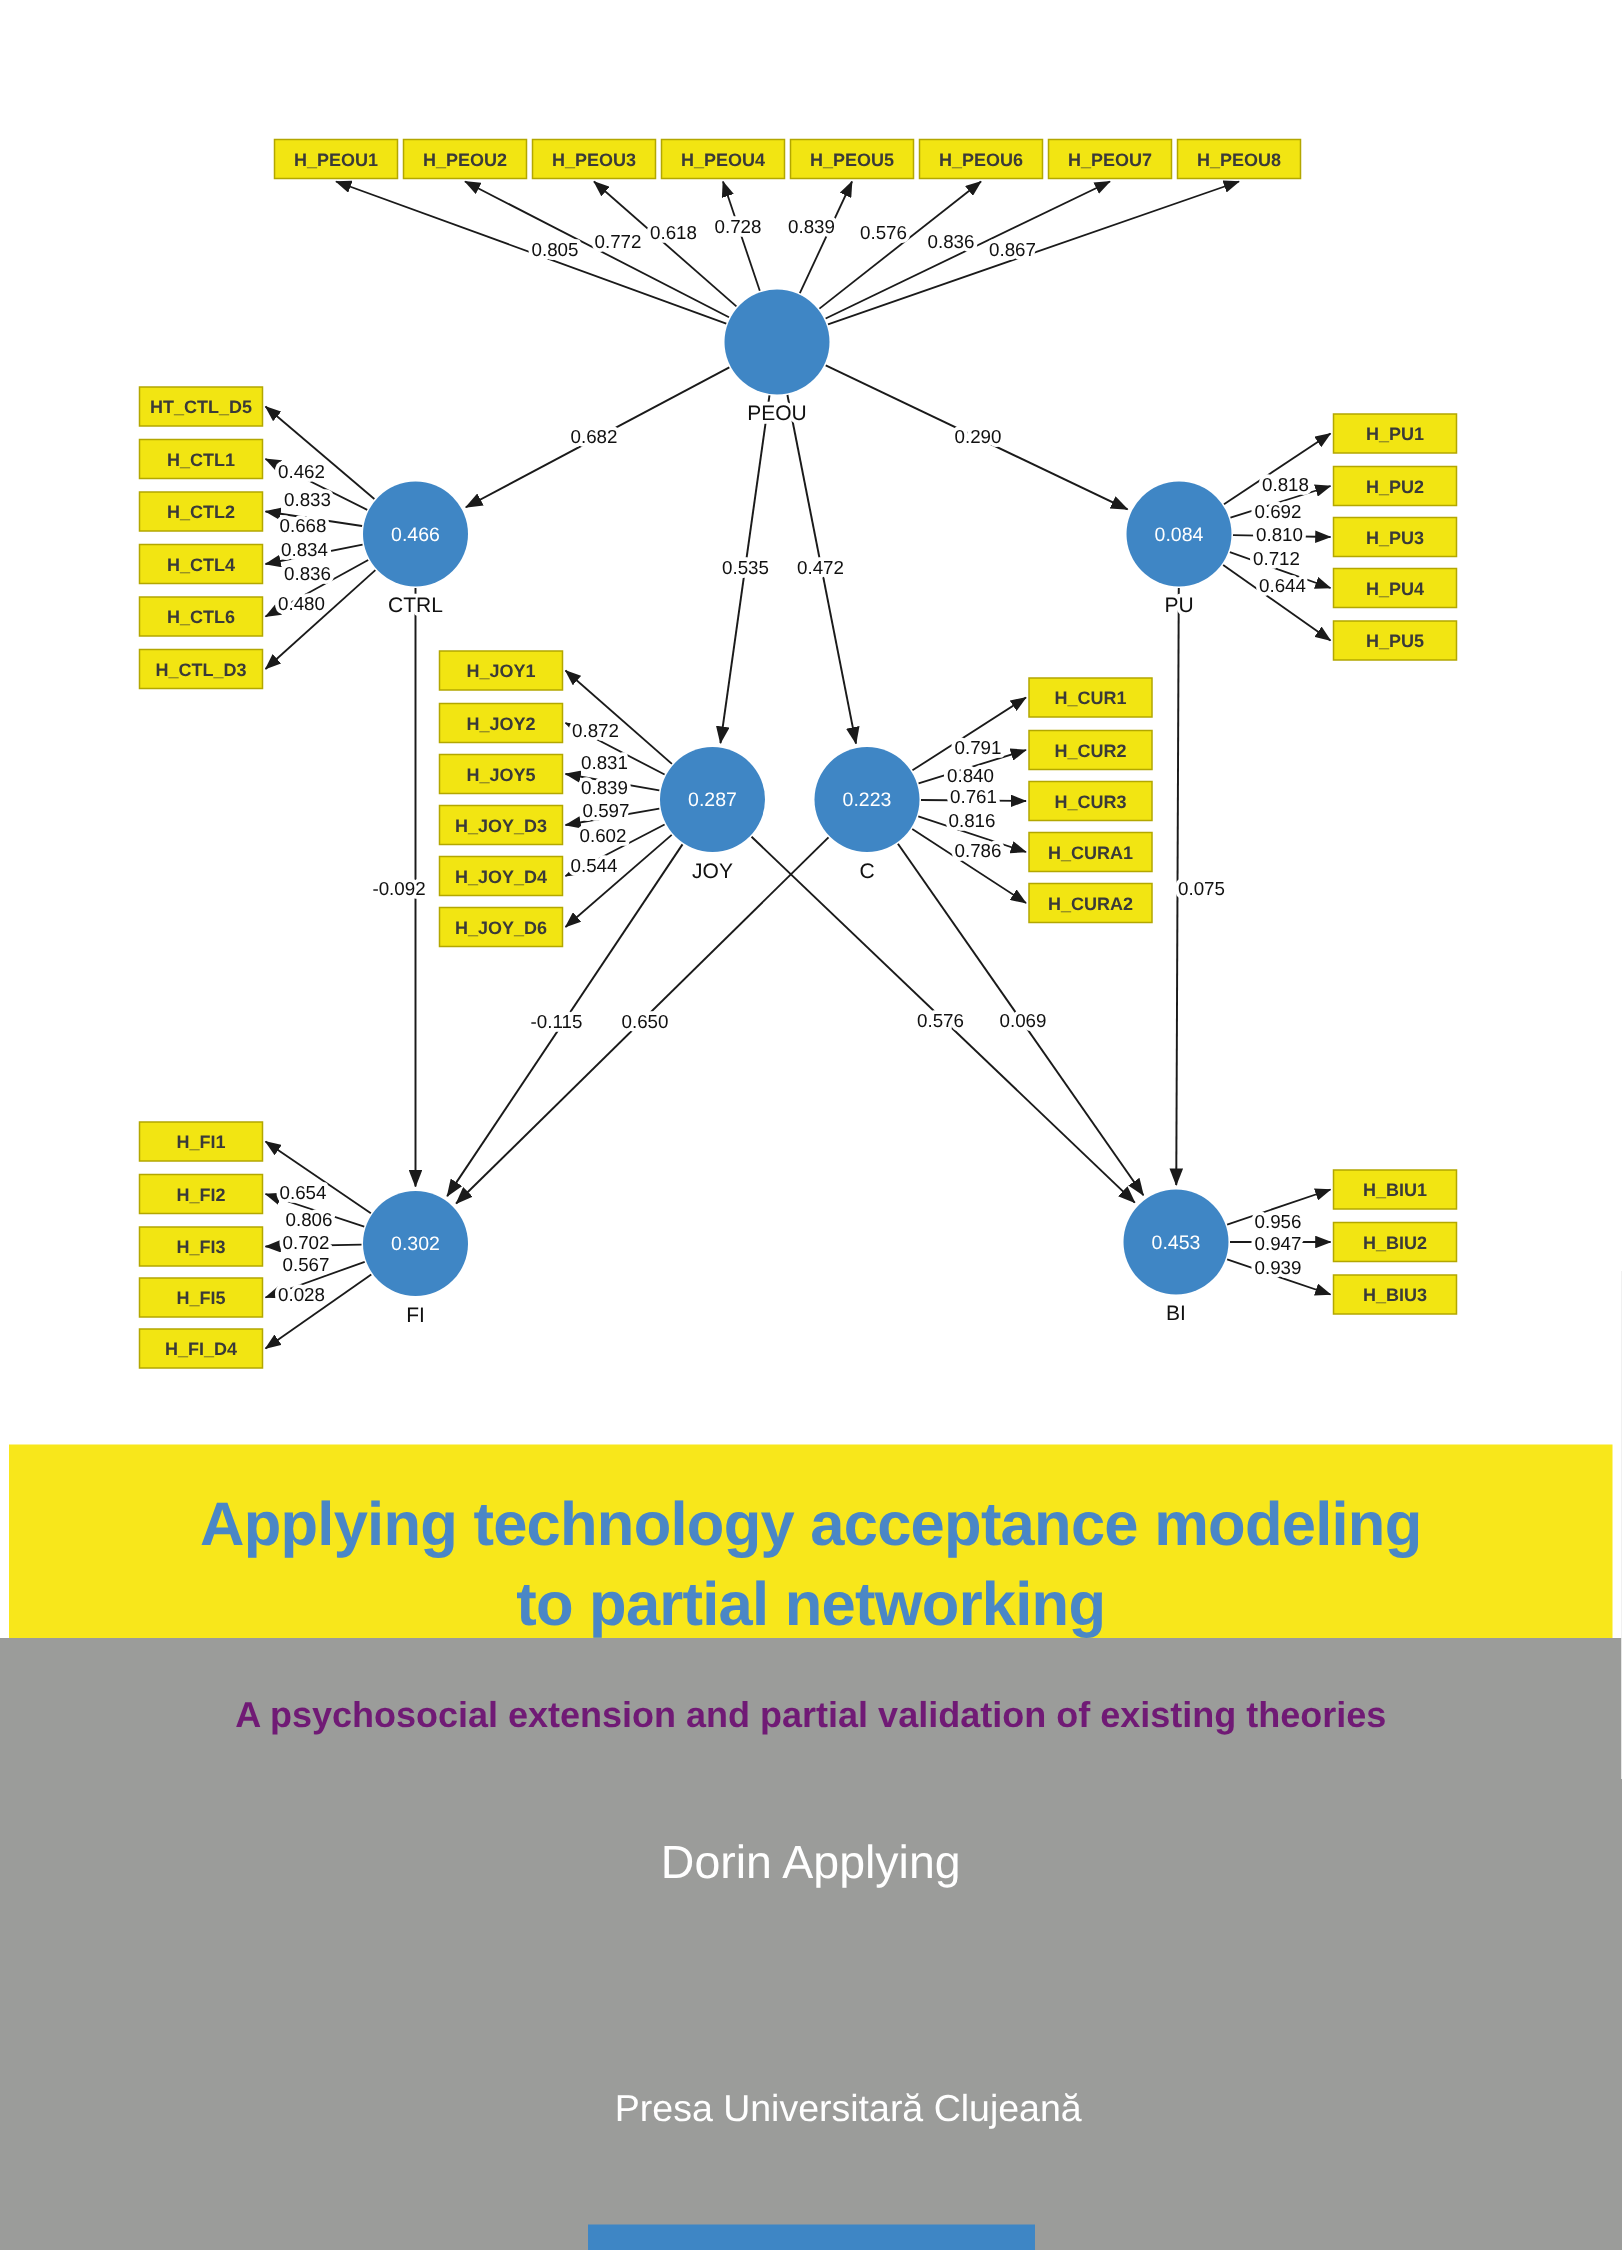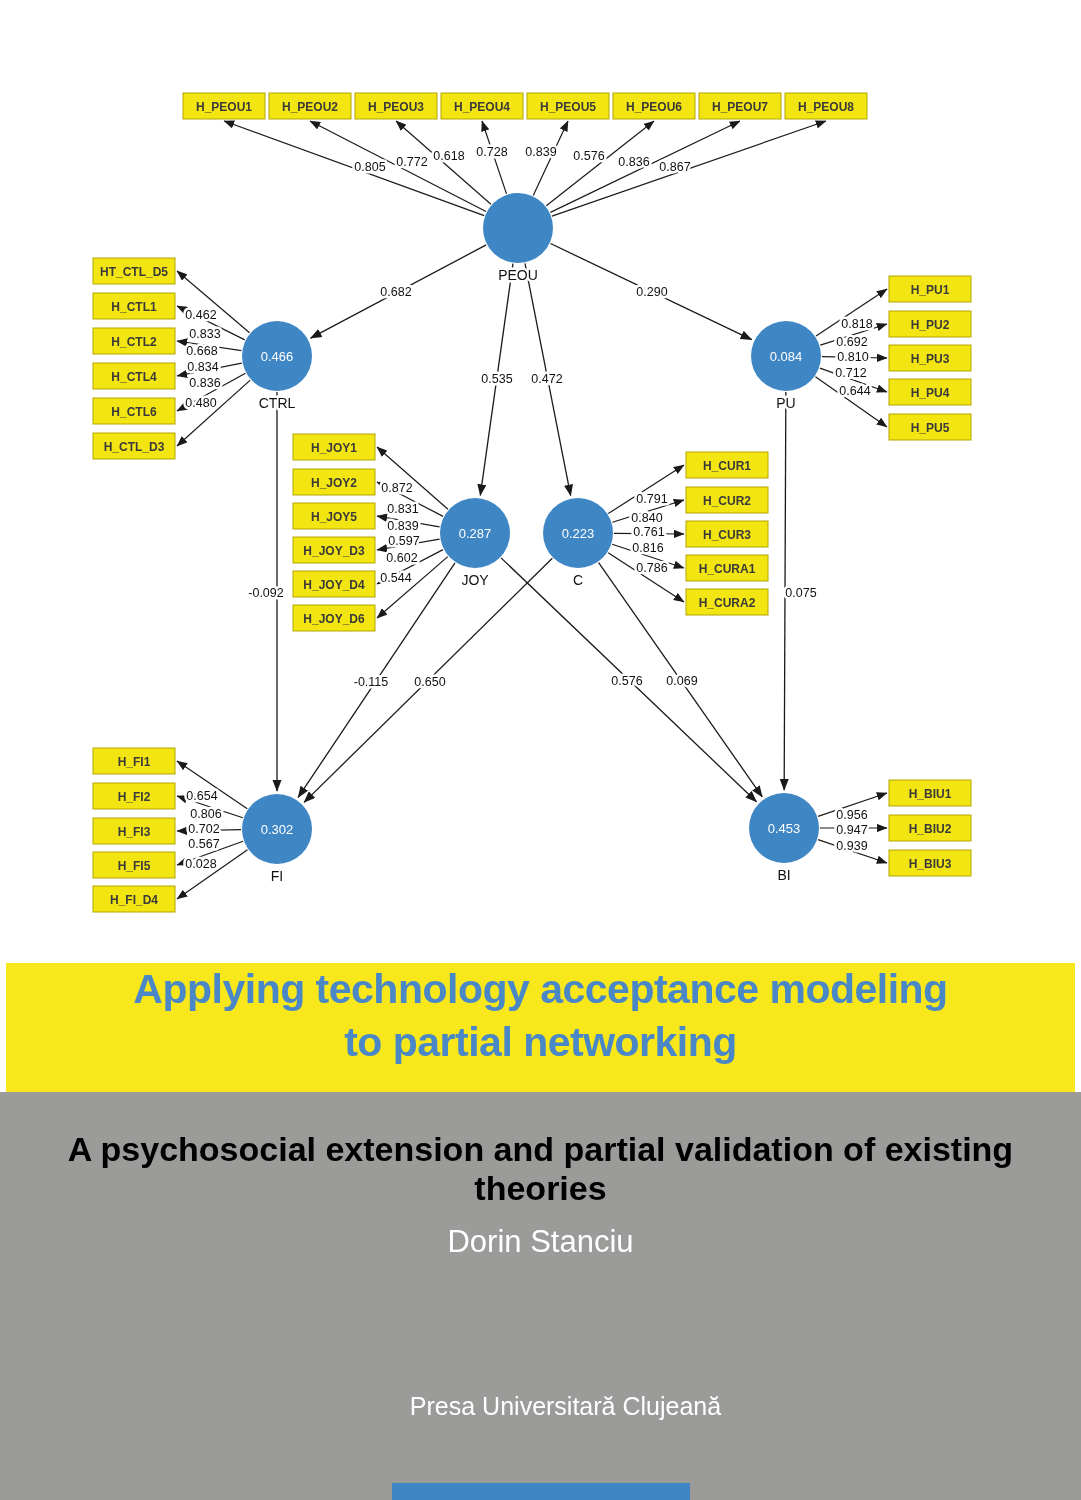--- a/index.html
+++ b/index.html
@@ -5,33 +5,33 @@
   html,body{margin:0;padding:0;background:#e8e8e8;}
   .page{
     position:relative;width:1081px;height:1500px;margin:0 auto;
     background:#ffffff;overflow:hidden;
     font-family:"Liberation Sans", sans-serif;
   }
   svg text{font-family:"Liberation Sans", sans-serif;}
   .diagram{position:absolute;top:0;left:0;width:1081px;height:1241px;}
   .band-yellow{
     position:absolute;top:963px;left:6px;right:6px;height:160px;
-    background:#f8e71b;display:flex;flex-direction:column;
+    background:#f8e71b;display:flex;flex-direction:column;justify-content:center;
   }
   .book-title{
     text-align:center;color:#4a87c6;font-weight:700;font-size:41px;
     line-height:53px;letter-spacing:-0.5px;
   }
   .band-gray{
     position:absolute;top:1092px;left:0;right:0;bottom:0;
     background:#9b9c9a;
   }
   .subtitle{
     position:absolute;top:38px;left:0;width:100%;text-align:center;
-    color:#000000;font-weight:700;font-size:34px;
+    color:#701a75;font-weight:700;font-size:24px;
   }
   .author{
     position:absolute;top:132px;left:0;width:100%;text-align:center;
     color:#ffffff;font-weight:400;font-size:31px;
   }
   .publisher{
     position:absolute;top:300px;left:0;width:100%;text-align:center;
     color:#ffffff;font-weight:400;font-size:25px;margin-left:25px;
   }
   .footer-bar{
@@ -246,18 +246,18 @@
       </svg>
   </div>
 
   <div class="band-yellow" style="background: rgb(248, 231, 27);">
     <div class="book-title" style="color: rgb(74, 135, 198);">Applying technology acceptance modeling</div>
     <div class="book-title" style="color: rgb(74, 135, 198);">to partial networking</div>
   </div>
 
   <div class="band-gray" style="background: rgb(155, 156, 154);">
     <div class="subtitle">A psychosocial extension and partial validation of existing theories</div>
-    <div class="author">Dorin Stanciu</div>
+    <div class="author">Dorin Applying</div>
     <div class="publisher">Presa Universitară Clujeană</div>
     <div class="footer-bar" style="background: rgb(62, 134, 197);"></div>
   </div>
 
 </div>
 
 </body></html>

